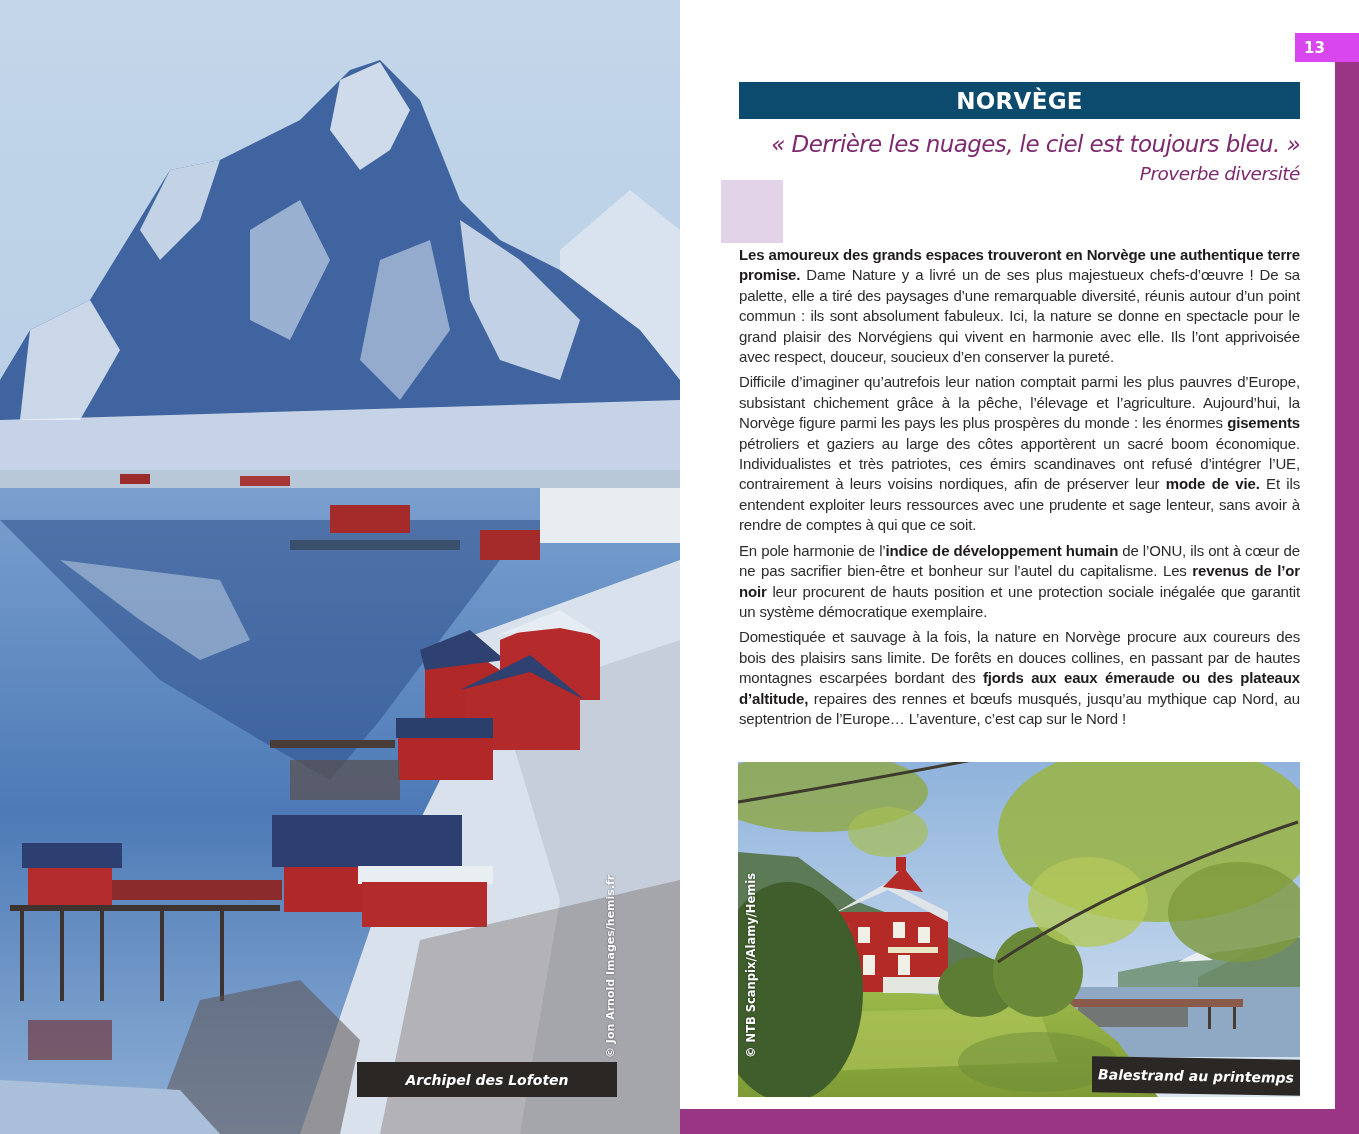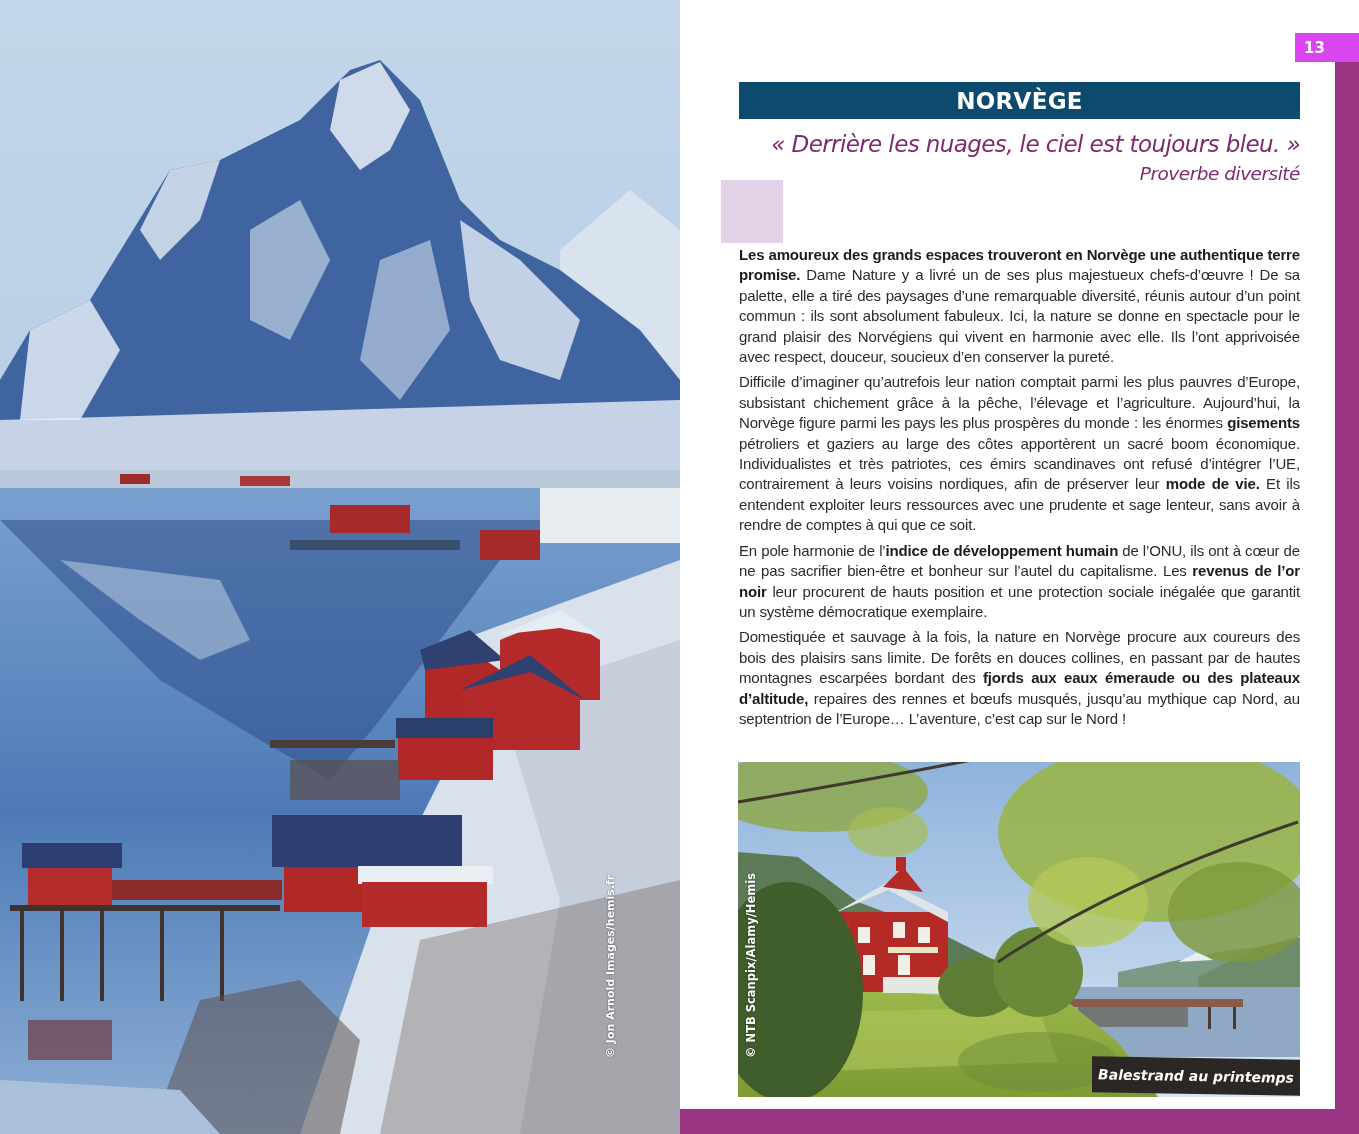--- a/index.html
+++ b/index.html
@@ -148,20 +148,23 @@
       <rect x="220" y="911" width="4" height="90" fill="#3e332e"></rect>
 
       <rect x="28" y="1020" width="84" height="40" fill="#6e2a2a" opacity="0.6"></rect>
 
       <polygon points="200,1000 300,980 360,1040 340,1134 150,1134" fill="#5b5252" opacity="0.55"></polygon>
       <polygon points="420,940 680,880 680,1134 380,1134" fill="#6b5a55" opacity="0.35"></polygon>
       <polygon points="0,1080 180,1090 220,1134 0,1134" fill="#aac0da"></polygon>
     </svg>
   </div>
   <div class="credit credit-lofoten">© Jon Arnold Images/hemis.fr</div>
+  <div class="caption-box caption-lofoten">
+    <span>Archipel des Lofoten</span>
+  </div>
 </div>
 
 <div class="right-page"></div>
 <div class="side-bar"></div>
 <div class="bottom-bar"></div>
 <div class="page-number">13</div>
 
 <div class="title-bar">NORVÈGE</div>
 <div class="quote">« Derrière les nuages, le ciel est toujours bleu. »</div>
 <div class="quote-author">Proverbe diversité</div>

